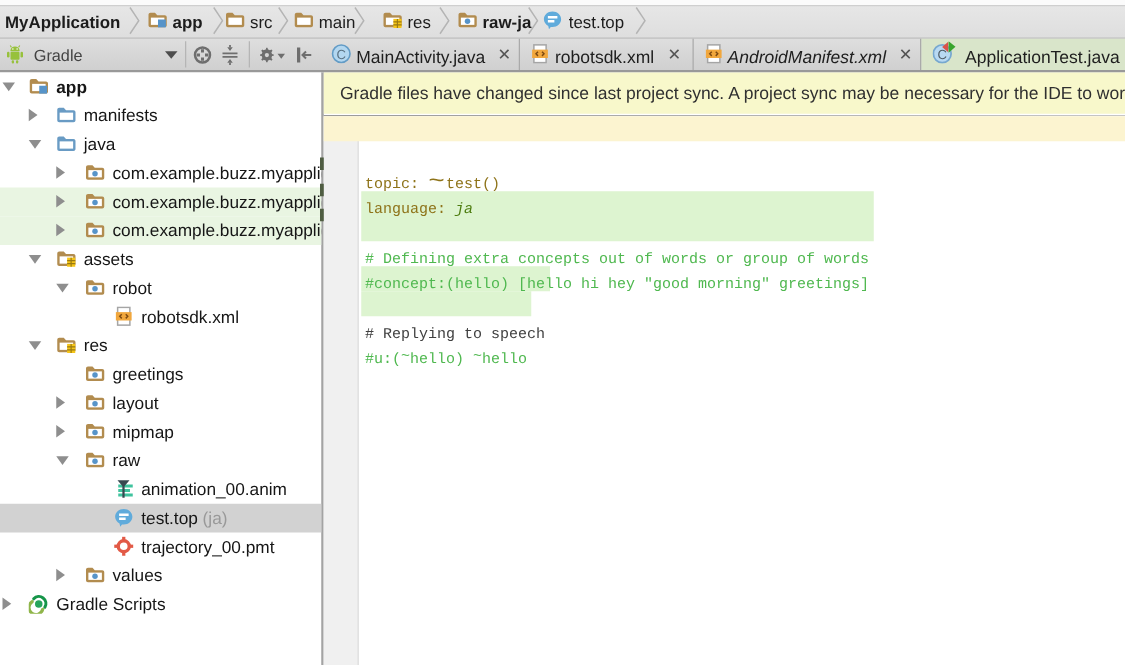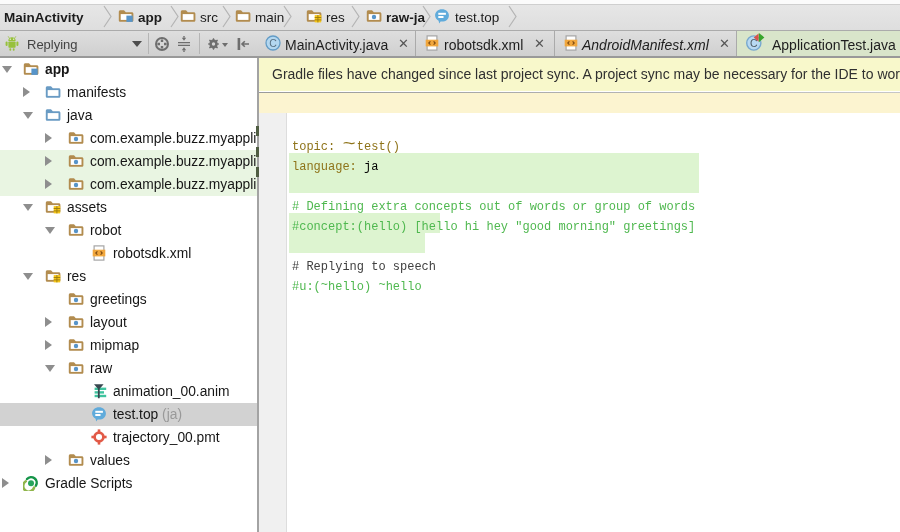--- a/index.html
+++ b/index.html
@@ -18,21 +18,21 @@
   .codeline { position:absolute; left:292px; font-family:"Liberation Mono", monospace; font-size:12px; line-height:20px; white-space:pre;margin-top:44px; }
   .rt { position:relative; top:-2.5px; display:inline-block; }
 </style>
 </head>
 <body>
 
 <div class="abs" style="left:0; top:0; width:900px; height:30px; background:linear-gradient(#e8e8e8,#dedede);"></div>
 <div class="abs" style="left:0; top:0; width:900px; height:4px; background:#fbfbfb;"></div>
 <div class="abs" style="left:0; top:4px; width:900px; height:1px; background:#cfcfcf;"></div>
 <div id="crumbs">
-    <div class="abs crumbtext" style="left:4px;font-weight:bold;">MainActivity</div>
+    <div class="abs crumbtext" style="left:4px;font-weight:bold;">MyApplication</div>
     <div class="chev" style="left:103px;"><svg width="9" height="23" viewBox="0 0 9 23">
         <path d="M1 1 L8 11.5 L1 22" stroke="#b4b4b4" stroke-width="1.2" fill="none"></path>
       </svg></div>
     <div class="abs" style="left:118px; top:8px;"><svg width="16" height="16" viewBox="0 0 16 16">
         <path d="M0.8 3.8 C0.8 2.9 1.5 2.2 2.4 2.2 L6 2.2 L7.8 4.2 L13.8 4.2 C14.7 4.2 15.4 4.9 15.4 5.8 L15.4 12.2 C15.4 13.1 14.7 13.8 13.8 13.8 L2.4 13.8 C1.5 13.8 0.8 13.1 0.8 12.2 Z" fill="#b28c4f"></path>
         <rect x="2.7" y="6.1" width="10.8" height="5.8" fill="#fff"></rect>
         <rect x="8.4" y="7.6" width="6.3" height="6.3" fill="#5794c9"></rect>
       </svg></div>
     <div class="abs crumbtext" style="left:138px;font-weight:bold;">app</div>
     <div class="chev" style="left:170px;"><svg width="9" height="23" viewBox="0 0 9 23">
@@ -97,21 +97,21 @@
           <rect x="4.4" y="5.4" width="7.2" height="6.4" rx="0.8"></rect>
           <rect x="1.6" y="5.4" width="2" height="4.6" rx="1"></rect>
           <rect x="12.4" y="5.4" width="2" height="4.6" rx="1"></rect>
           <rect x="5.4" y="12.2" width="1.8" height="2.6" rx="0.8"></rect>
           <rect x="8.8" y="12.2" width="1.8" height="2.6" rx="0.8"></rect>
           <path d="M5.1 1.8 L4.2 0.4 M10.9 1.8 L11.8 0.4" stroke="#97c13c" stroke-width="0.9"></path>
         </g>
         <circle cx="6.3" cy="3.2" r="0.6" fill="#fff"></circle>
         <circle cx="9.7" cy="3.2" r="0.6" fill="#fff"></circle>
       </svg></div>
-    <div class="abs" style="left:27px; top:37px; font-size:13px; color:#434343;">Replying</div>
+    <div class="abs" style="left:27px; top:37px; font-size:13px; color:#434343;">Gradle</div>
     <div class="abs" style="left:132px; top:41px; width:0; height:0; border-top:6px solid #4d4d4d; border-left:5px solid transparent; border-right:5px solid transparent;"></div>
     <div class="abs" style="left:148px; top:33px; width:1px; height:21px; background:#b5b5b5;"></div>
     <div class="abs" style="left:154px; top:36px;"><svg width="16" height="16" viewBox="0 0 16 16">
         <circle cx="8" cy="8" r="6" fill="none" stroke="#6e6e6e" stroke-width="2"></circle>
         <path d="M8 3.4 V6 M8 10 V12.6 M3.4 8 H6 M10 8 H12.6" stroke="#6e6e6e" stroke-width="2.4"></path>
       </svg></div>
     <div class="abs" style="left:176px; top:36px;"><svg width="16" height="16" viewBox="0 0 16 16">
         <path d="M2 6.6 H14 M2 9.4 H14" stroke="#6e6e6e" stroke-width="1.4"></path>
         <path d="M8 4.8 L5.8 1.8 L10.2 1.8 Z M8 11.2 L5.8 14.2 L10.2 14.2 Z" fill="#6e6e6e"></path>
         <path d="M8 0 V1.8 M8 14.2 V16" stroke="#6e6e6e" stroke-width="1.4"></path>
@@ -352,17 +352,17 @@
 
 <div class="abs" style="left:289px; top:153px; width:410px; height:40px; background:#ddf4d0;"></div>
 <div class="abs" style="left:289px; top:213px; width:151px; height:20px; background:#ddf4d0;"></div>
 <div class="abs" style="left:289px; top:233px; width:136px; height:20px; background:#ddf4d0;"></div>
 
 <div class="abs" style="left:255.5px; top:125.5px; width:3px; height:10px; background:#4f5d42;"></div>
 <div class="abs" style="left:255.5px; top:146.5px; width:3px; height:10px; background:#4f5d42;"></div>
 <div class="abs" style="left:255.5px; top:166.5px; width:3px; height:10px; background:#4f5d42;"></div>
 
 <div class="codeline" style="top:93px; color:#8e7319;">topic: <span style="display:inline-block;width:14.4px;position:relative;top:-2.5px;transform:scale(1.85,1.45);transform-origin:center;text-align:center;">~</span>test()</div>
-<div class="codeline" style="top:113px;"><span style="color:#8e7319;">language:</span><span style="color:#000000;"> ja</span></div>
+<div class="codeline" style="top:113px;"><span style="color:#8e7319;">language:</span><span style="color:#4d7c0f;font-style:italic;"> ja</span></div>
 <div class="codeline" style="top:153px; color:#4fb84f;"># Defining extra concepts out of words or group of words</div>
 <div class="codeline" style="top:173px; color:#4fb84f;">#concept:(hello) [hello hi hey "good morning" greetings]</div>
 <div class="codeline" style="top:213px; color:#404040;"># Replying to speech</div>
 <div class="codeline" style="top:233px; color:#4fb84f;">#u:(<span class="rt">~</span>hello) <span class="rt">~</span>hello</div>
 
 </body></html>

